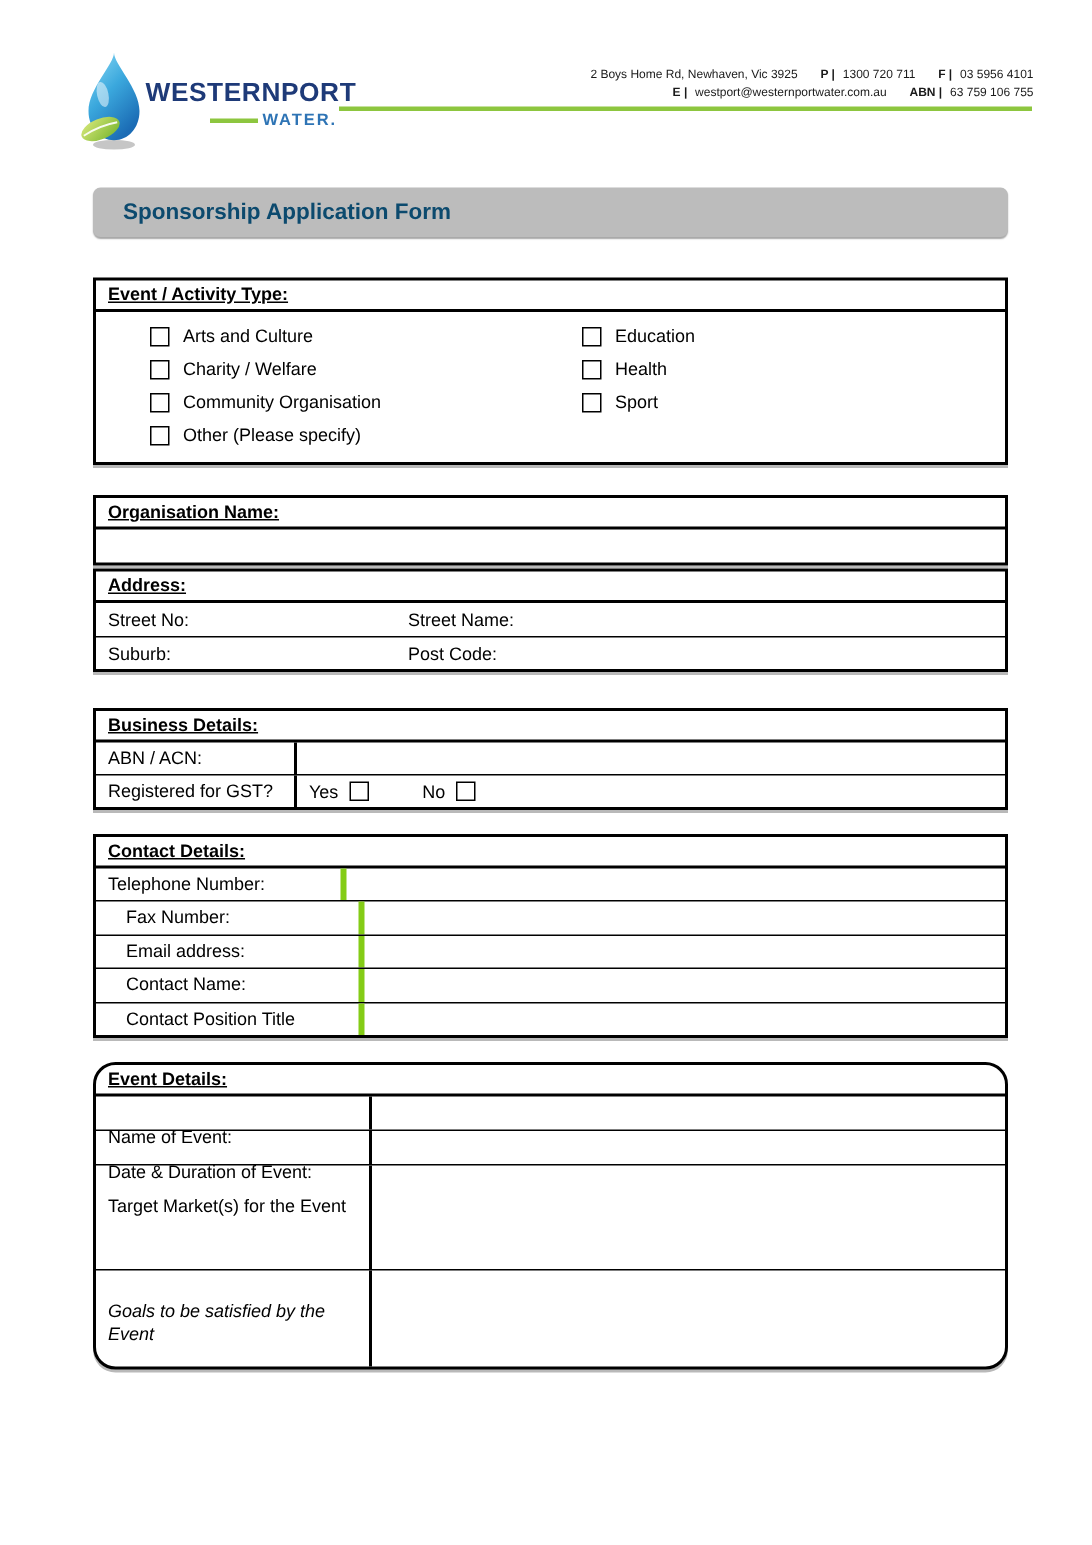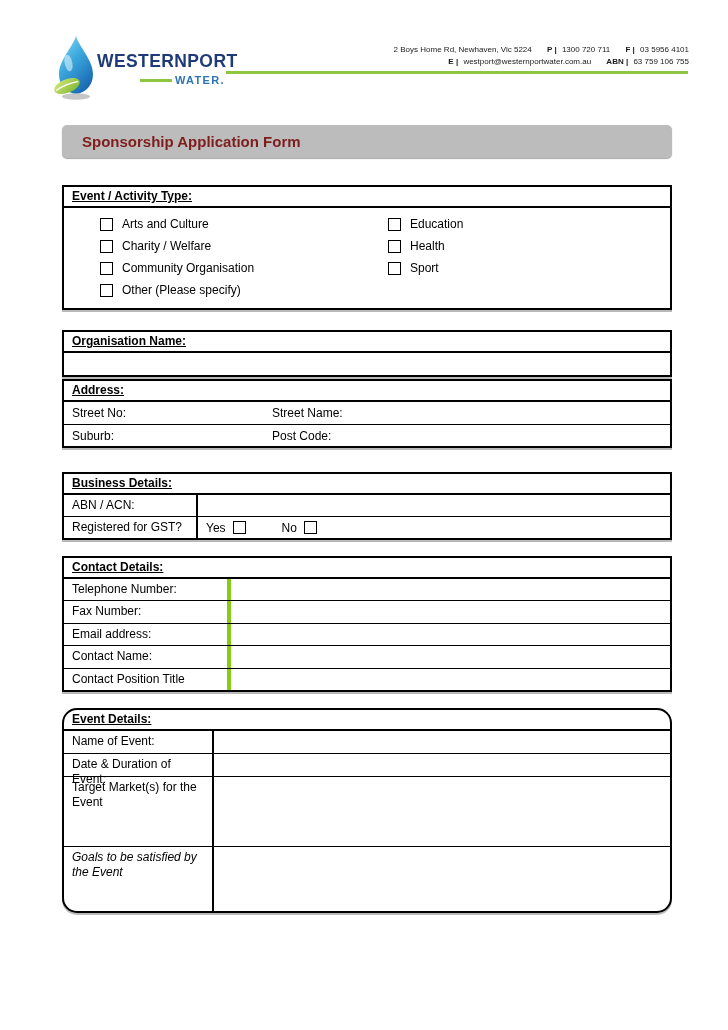--- a/index.html
+++ b/index.html
@@ -12,21 +12,21 @@
   .brand-line1 { position:absolute; left:97px; top:51px; font-size:17.5px; font-weight:bold; letter-spacing:.4px; color:#1e3a78; }
   .brand-line2 { position:absolute; left:175px; top:74px; font-size:11px; font-weight:bold; letter-spacing:1.3px; color:#2e74b5; }
   .green-bar-short { position:absolute; left:140px; top:79px; width:32px; height:3px; background:#8dc63f; }
   .green-line-long { position:absolute; left:226px; top:71px; width:462px; height:2.5px; background:#8dc63f; }
   .contact-block { position:absolute; right:39px; top:44px; text-align:right; font-size:8px; line-height:11.5px; color:#1a1a1a; white-space:nowrap; }
   .contact-block .lbl { font-weight:bold; margin-left:13px; }
   .contact-block .lbl.first { margin-left:0; }
   .contact-block .val { margin-left:3px; }
 
   
-  .title-bar { position:absolute; left:62px; top:125px; width:610px; height:33px; background:#bcbcbc; border-radius:5px; box-shadow:0 1px 1px rgba(0,0,0,.35); line-height:33px; padding-left:20px; font-size:15px; font-weight:bold; color:#7f1d1d; }
+  .title-bar { position:absolute; left:62px; top:125px; width:610px; height:33px; background:#bcbcbc; border-radius:5px; box-shadow:0 1px 1px rgba(0,0,0,.35); line-height:33px; padding-left:20px; font-size:15px; font-weight:bold; color:#0c4a6e; }
 
   
   .tbl { position:absolute; left:62px; width:610px; background:#fff; border:2px solid #000; box-shadow:0 2px 0 #b9b9b9; }
   .tbl-head { height:21px; border-bottom:2px solid #000; padding:2px 0 0 8px; font-size:12px; font-weight:bold; text-decoration:underline; color:#000; }
 
   
   .tbl-event-type { top:185px; height:125px; }
   .opts { position:absolute; top:26px; }
   .opts-left  { left:8px; }
   .opts-right { left:296px; }
@@ -51,33 +51,33 @@
   .b-row.r2 { border-top:1.5px solid #000; height:22px; }
   .b-lab { width:134px; border-right:2px solid #000; padding:3px 0 0 8px; flex:0 0 auto; }
   .b-val { flex:1; }
   .gst-cell { flex:1; display:flex; align-items:center; padding-left:8px; }
   .gst-cell .cb { margin-left:7px; }
   .gst-no { margin-left:36px; }
 
   
   .tbl-contact { top:556px; height:136px; display:flex; flex-direction:column; }
   .c-row { flex:1; display:flex; font-size:12px; }
-  .c-row + .c-row { border-top:1.5px solid #000; }
+  .c-row + .c-row { border-top:1.5px solid #000;padding-left:12px; }
   .c-lab { width:167px; border-right:4px solid #84cc16; padding:3px 0 0 8px; flex:0 0 auto; }
   .c-val { flex:1; }
 
   
   .tbl-eventdet { top:708px; height:205px; display:flex; flex-direction:column;border-radius:15px; }
   .e-row { display:flex; font-size:12px; }
   .e-row + .e-row { border-top:1.5px solid #000; }
   .e-r1 { height:22px; }
   .e-r2 { height:23px; }
   .e-r3 { height:70px; }
   .e-r4 { flex:1;font-style:italic; }
-  .e-lab { width:150px; border-right:2px solid #000; padding:3px 10px 0 8px; flex:0 0 auto; line-height:15px; }
+  .e-lab { width:184px; border-right:2px solid #000; padding:20px 10px 0 8px; flex:0 0 auto; line-height:15px; }
   .e-val { flex:1; }
 </style>
 </head>
 <body>
 
 <div class="page">
 
   <svg class="logo-svg" width="48" height="68" viewBox="0 0 48 68">
     <defs>
       <linearGradient id="gDrop" x1="0" y1="0" x2="0.6" y2="1">
@@ -99,21 +99,21 @@
     </g>
   </svg>
 
   <div class="brand-line1">WESTERNPORT</div>
   <div class="green-bar-short"></div>
   <div class="brand-line2">WATER.</div>
   <div class="green-line-long"></div>
 
   <div class="contact-block">
     <div>
-      <span class="val">2 Boys Home Rd, Newhaven, Vic 5224</span>
+      <span class="val">2 Boys Home Rd, Newhaven, Vic 3925</span>
       <span class="lbl">P |</span>
       <span class="val">1300 720 711</span>
       <span class="lbl">F |</span>
       <span class="val">03 5956 4101</span>
     </div>
     <div>
       <span class="lbl first">E |</span>
       <span class="val">westport@westernportwater.com.au</span>
       <span class="lbl">ABN |</span>
       <span class="val">63 759 106 755</span>

